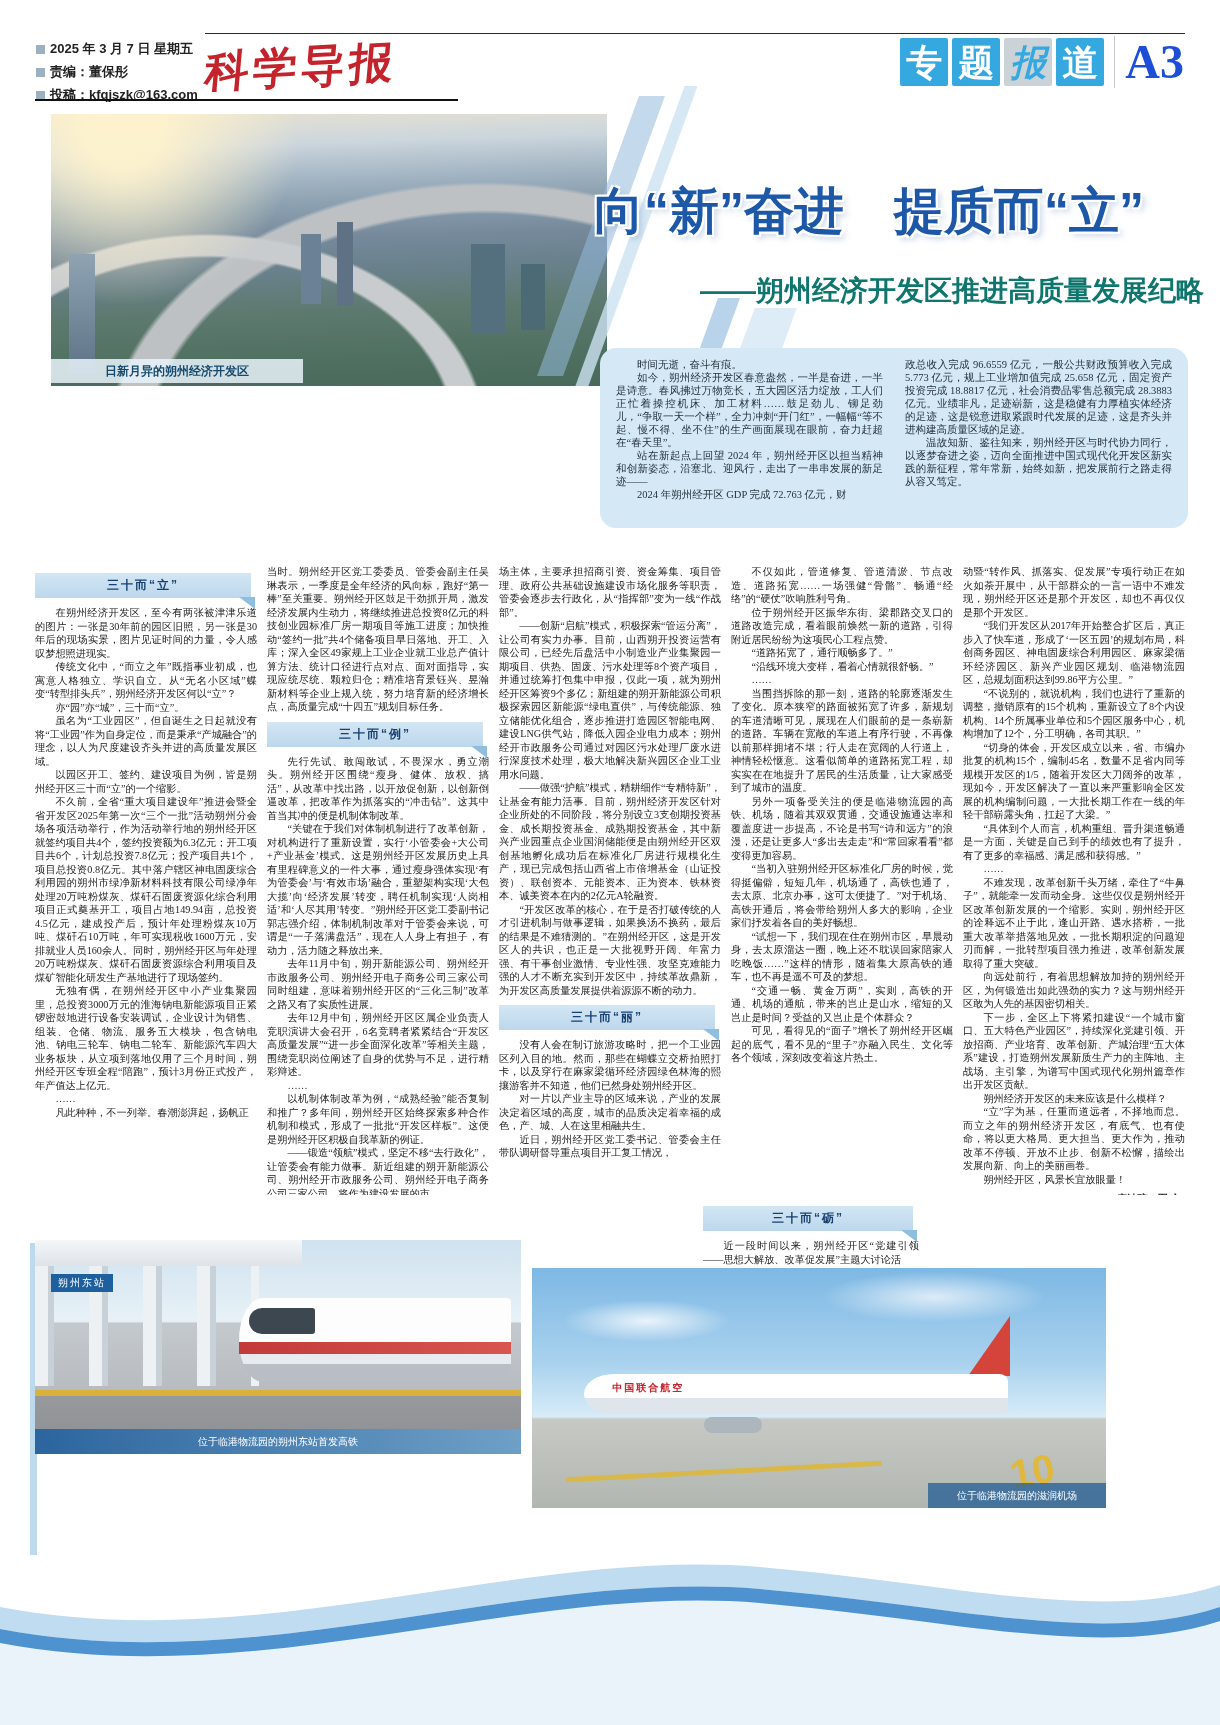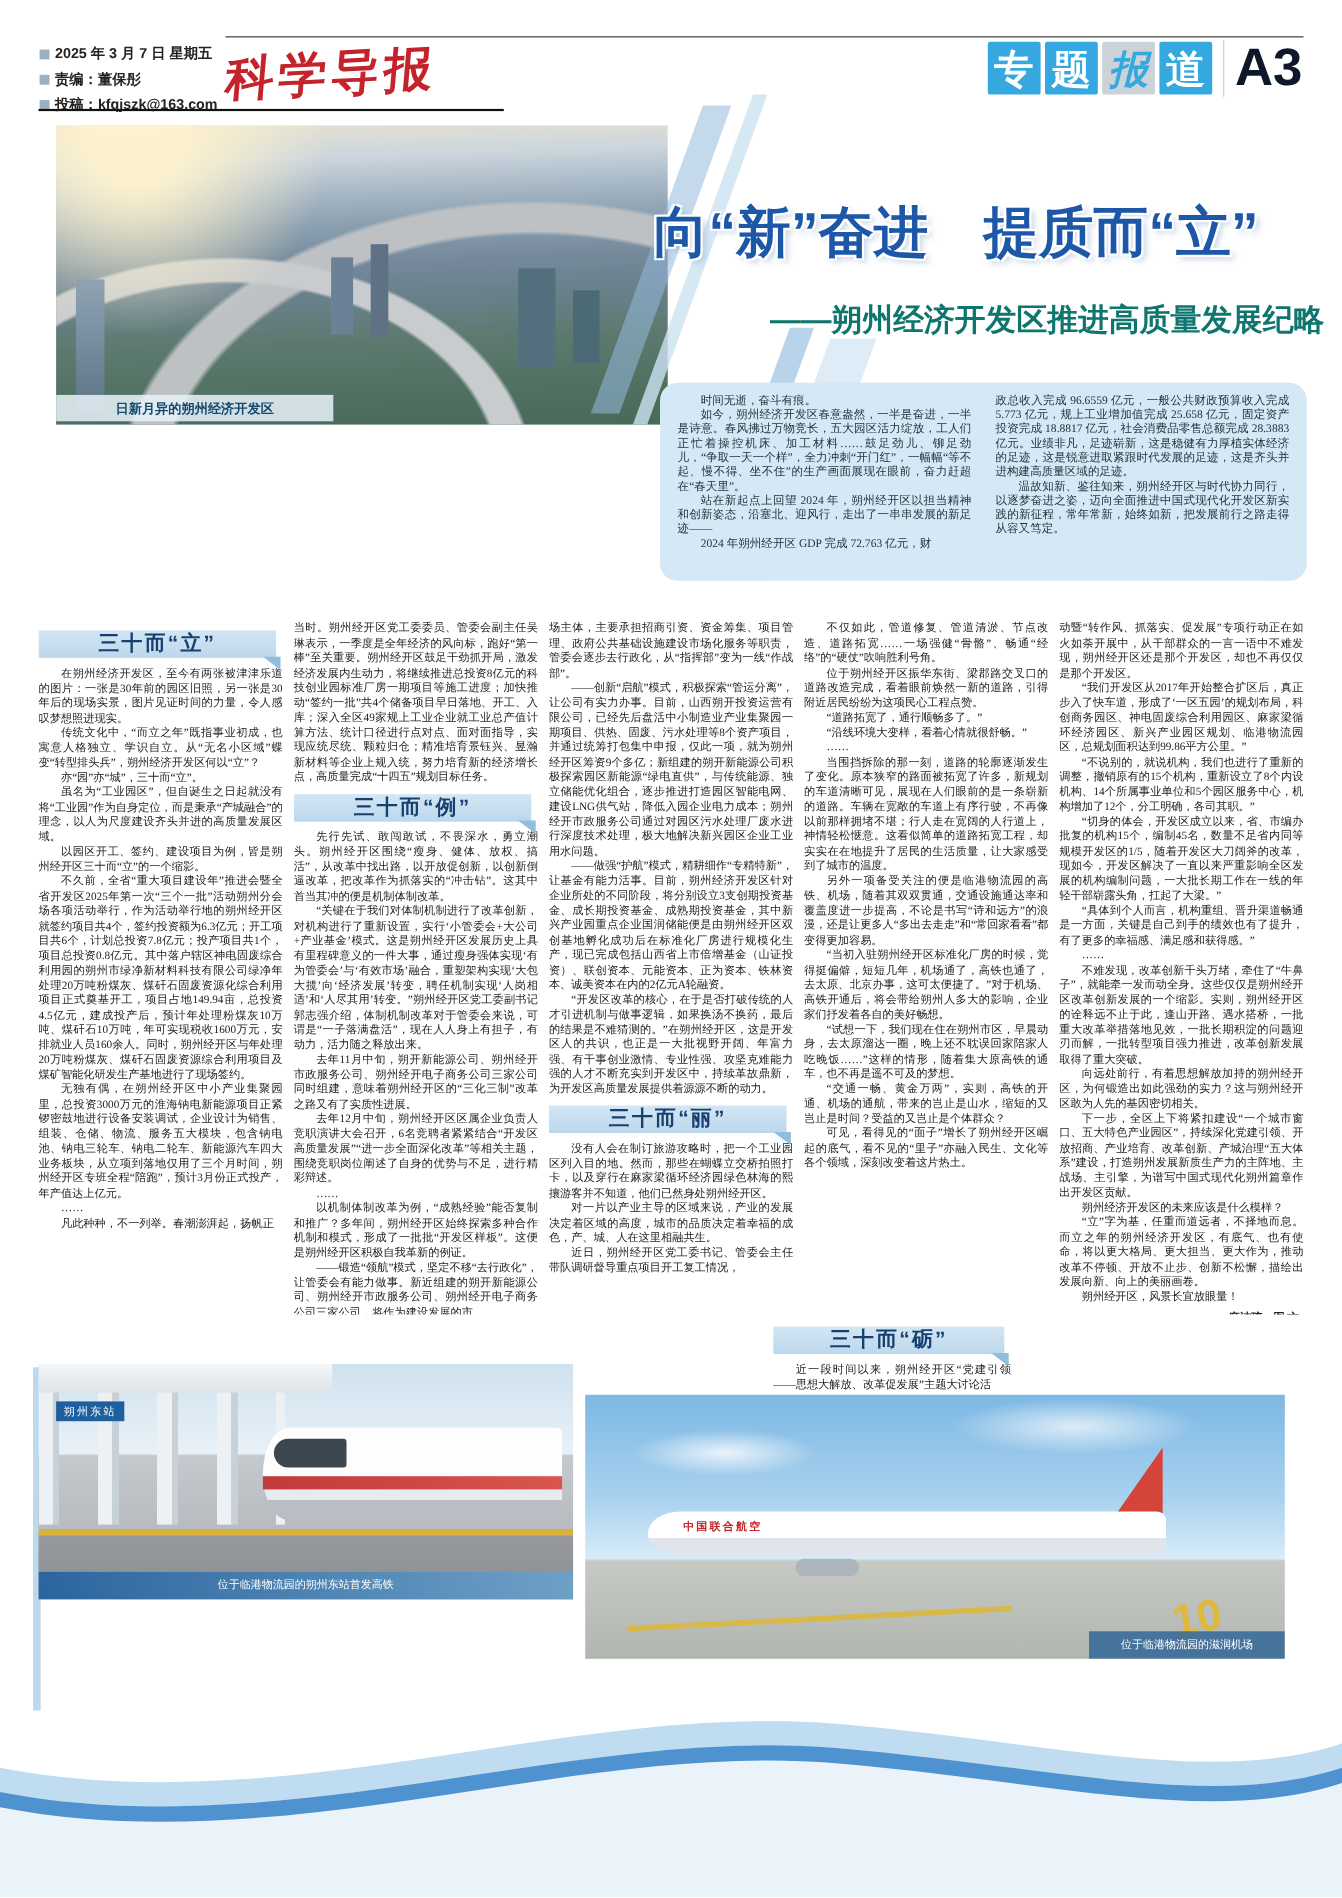--- a/index.html
+++ b/index.html
@@ -11,21 +11,21 @@
   .minfo-row{display:flex;align-items:center;margin-bottom:5px;font-size:13px;font-weight:600;color:#222;white-space:nowrap;}
   .sq{display:inline-block;width:9px;height:9px;background:#9db0c0;margin-right:5px;flex:0 0 auto;}
   .minfo-rule{position:absolute;left:35px;top:99px;width:423px;height:2px;background:#111;}
   .logo{position:absolute;left:205px;top:38px;font-size:44px;font-weight:700;color:#c4232b;
         transform:rotate(-3deg) skewX(-8deg);letter-spacing:4px;font-family:"Liberation Serif",serif;}
   .banner{position:absolute;right:36px;top:36px;display:flex;align-items:center;gap:4px;}
   .bchar{width:48px;height:48px;background:#35a8e0;color:#fff;font-family:"Liberation Sans",sans-serif;
          font-size:36px;font-weight:900;text-align:center;line-height:50px;border-radius:2px;}
   .bchar.alt{background:#ccd3d8;color:#35a8e0;font-style:italic;}
   .bsep{width:1px;height:52px;background:#c5c9cc;margin:0 6px;}
-  .pageno{font-family:Liberation Sans, sans-serif;font-size:48px;font-weight:700;color:#0f172a;line-height:52px;}
+  .pageno{font-family:Liberation Serif, serif;font-size:48px;font-weight:700;color:#1d4ed8;line-height:52px;}
   
   .hero{position:absolute;left:51px;top:114px;width:556px;height:272px;overflow:hidden;
     background:
       radial-gradient(circle at 13% 6%, rgba(255,243,205,.95) 0 7%, rgba(255,243,205,0) 32%),
       radial-gradient(ellipse 430px 310px at 28% 118%, rgba(0,0,0,0) 57%, #c9ccce 58% 64%, rgba(0,0,0,0) 65%),
       radial-gradient(ellipse 560px 400px at 78% 125%, rgba(0,0,0,0) 60%, #bdc1c4 61% 67%, rgba(0,0,0,0) 68%),
       linear-gradient(178deg,#e9e2d0 0%,#ccd6dd 13%,#a7b8c6 24%,#8ba0b0 34%,#75899b 46%,#68808a 58%,#5e7a70 70%,#527263 84%,#486a5b 100%);}
   .bld{position:absolute;background:linear-gradient(180deg,#8fa3b3,#5d7486);}
   .hero-cap{position:absolute;left:0;bottom:3px;width:252px;height:24px;line-height:24px;text-align:center;
     background:rgba(233,243,250,.85);color:#154a6e;font-size:12px;font-weight:700;}
@@ -40,41 +40,41 @@
   .introbox{position:absolute;left:600px;top:348px;width:588px;height:180px;background:#d4e8f6;border-radius:16px;
     padding:10px 16px;box-sizing:border-box;display:flex;gap:22px;}
   .introcol{flex:1;font-size:10.5px;line-height:13px;text-align:justify;color:#26323c;}
   
   .bodywrap{position:absolute;left:35px;top:565px;width:1150px;height:630px;display:flex;gap:10px;}
   .col{flex:1;overflow:hidden;font-size:10.2px;line-height:13.5px;text-align:justify;color:#222;}
   .para{margin:0;text-indent:2em;}
   .para.cont{text-indent:0;}
   .sec-h{position:relative;margin:8px 6px 8px 0;height:25px;line-height:25px;text-align:center;
     background:linear-gradient(180deg,#d3e6f4,#bcd7ec);color:#16406f;font-family:"Liberation Sans",sans-serif;
-    font-size:19px;font-weight:800;letter-spacing:2px;}
+    font-size:12px;font-weight:800;letter-spacing:2px;}
   .sec-h:after{content:"";position:absolute;right:-4px;bottom:-11px;
     border-top:12px solid #8fbede;border-left:16px solid transparent;}
   .byline{text-align:right;font-weight:700;margin-top:6px;padding-right:4px;}
   .col4extra{position:absolute;left:703px;top:1198px;width:216px;font-size:10.2px;line-height:13.5px;
     text-align:justify;color:#222;}
   
   .photo{position:absolute;overflow:hidden;}
   .ph-train{left:35px;top:1240px;width:486px;height:214px;
     background:linear-gradient(180deg,#cfe2ef 0%,#e8f1f7 38%,#c4c9cd 39%,#b7bbbf 72%,#97999d 73%,#8b8e92 100%);}
   .canopy{position:absolute;left:0;top:0;width:55%;height:26px;background:linear-gradient(180deg,#f5f7f9,#dde3e8);}
   .pillars{position:absolute;left:0;top:26px;width:46%;height:120px;
     background:repeating-linear-gradient(90deg,#eef1f4 0 13px,#c9d1d8 13px 19px,rgba(0,0,0,0) 19px 54px);}
   .train{position:absolute;left:42%;top:58px;width:56%;height:84px;background:linear-gradient(180deg,#fdfdfd 0 55%,#e7eaee 55% 78%,#b9bec4 78% 100%);
     border-radius:34px 6px 6px 34px/60px 6px 6px 60px;}
   .train:before{content:"";position:absolute;left:10px;top:10px;width:66px;height:26px;background:#3c4750;border-radius:18px 4px 4px 18px;}
   .train:after{content:"";position:absolute;left:0;top:44px;width:100%;height:12px;background:linear-gradient(90deg,#c23a3a,#d8564f);}
   .tactile{position:absolute;left:0;top:150px;width:100%;height:6px;background:#d9b23c;}
   .sign{position:absolute;left:16px;top:34px;background:#1e5fa0;color:#fff;font-size:10px;padding:2px 7px;
     font-family:"Liberation Sans",sans-serif;letter-spacing:2px;}
-  .ph-plane{left:532px;top:1268px;width:636px;height:240px;
+  .ph-plane{left:532px;top:1268px;width:574px;height:240px;
     background:
      radial-gradient(ellipse 120px 30px at 20% 22%, rgba(255,255,255,.8), rgba(255,255,255,0) 70%),
      radial-gradient(ellipse 160px 36px at 70% 12%, rgba(255,255,255,.7), rgba(255,255,255,0) 70%),
      linear-gradient(180deg,#7db8e4 0%,#aad2ee 40%,#d8ecf8 62%,#c6c9c4 63%,#b2b6b0 100%);}
   .fuselage{position:absolute;left:9%;top:44%;width:74%;height:17%;background:linear-gradient(180deg,#ffffff 0 60%,#dfe5ea 60% 100%);
     border-radius:60px 18px 18px 60px/40px 14px 14px 40px;}
   .tailfin{position:absolute;left:76%;top:20%;width:0;height:0;border-bottom:60px solid #d4443a;border-left:42px solid transparent;}
   .engine{position:absolute;left:30%;top:62%;width:58px;height:16px;background:#aeb6bd;border-radius:8px;}
   .airline{position:absolute;left:14%;top:47%;color:#c8232c;font-size:10px;font-weight:700;letter-spacing:2px;}
   .runway-mark{position:absolute;right:9%;bottom:6%;color:#e0b83c;font-family:"Liberation Sans",sans-serif;

